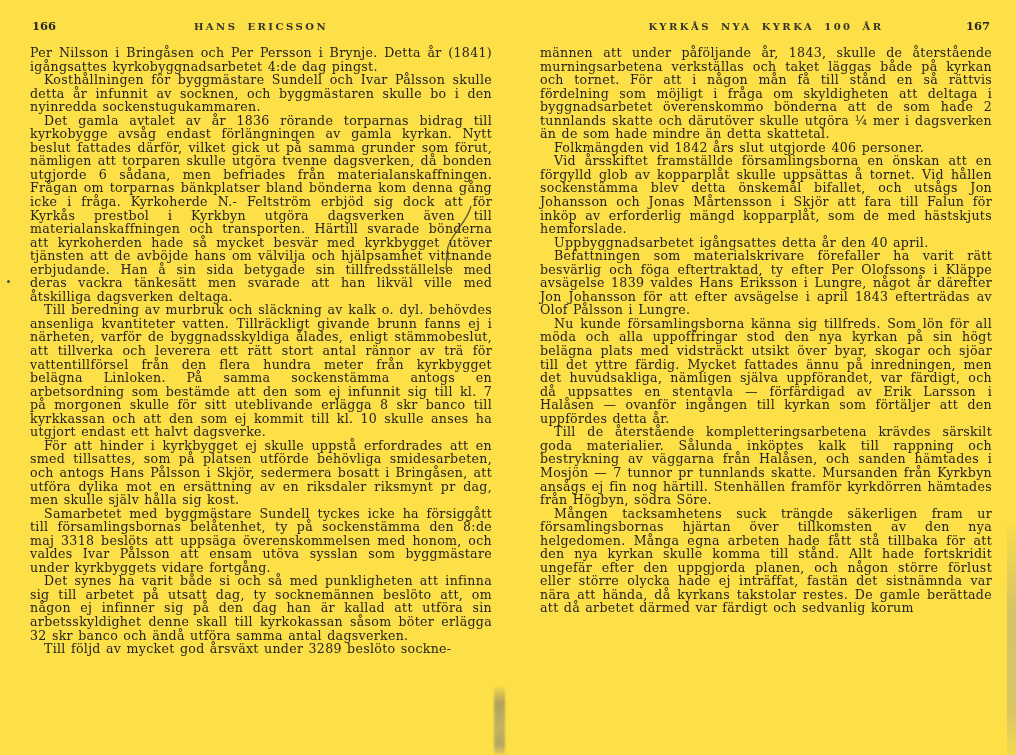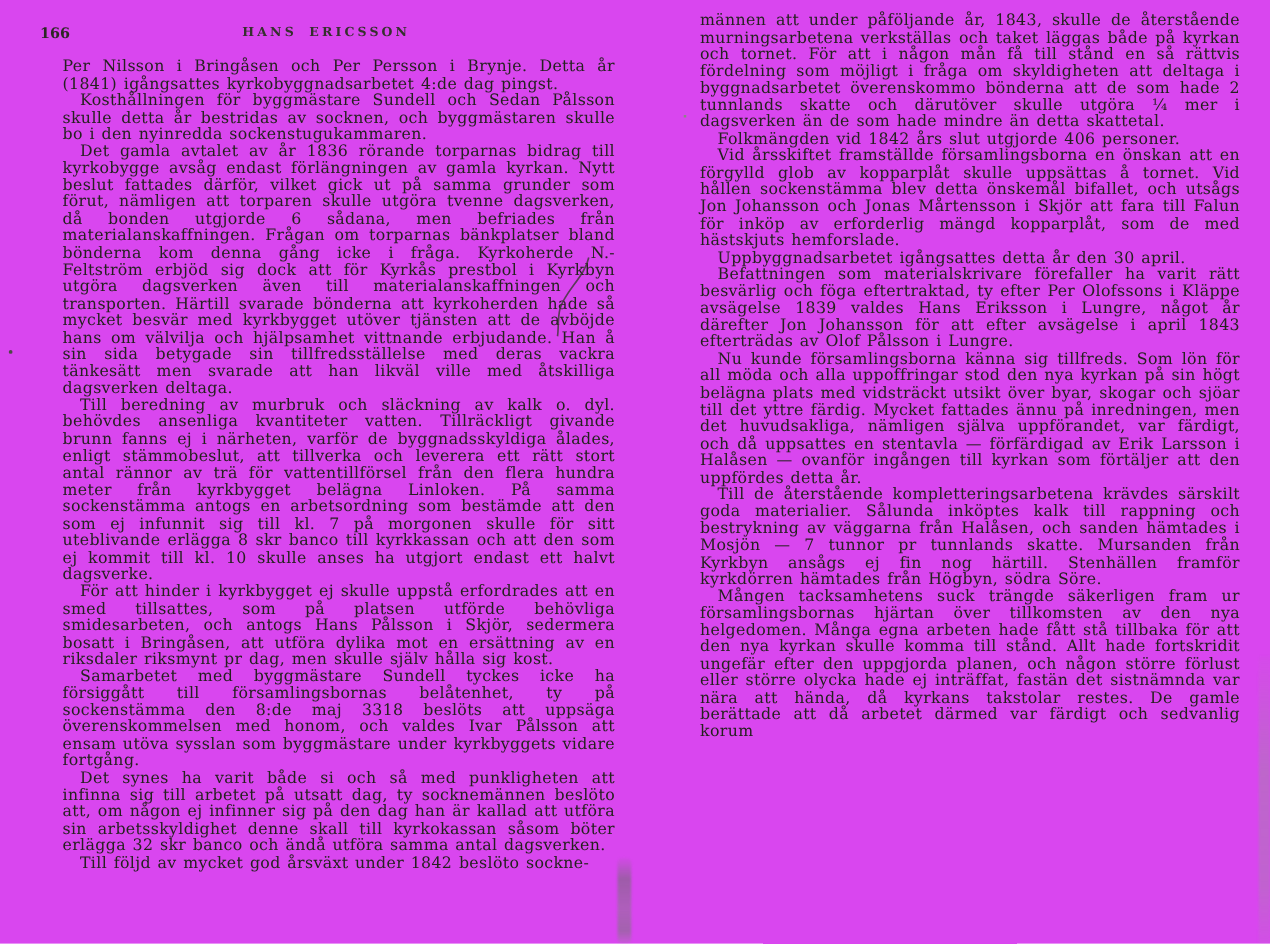--- a/index.html
+++ b/index.html
@@ -4,21 +4,21 @@
 <style>
   html, body {
     margin: 0;
     padding: 0;
     background: #ffffff;
   }
   .scan {
     position: relative;
     width: 1016px;
     height: 755px;
-    background: #d946ef;
+    background: #fde047;
     overflow: hidden;
     font-family: "DejaVu Serif", "Liberation Serif", serif;
     color: #25221f;
   }
   .page {
     position: absolute;
     top: 0;
     height: 755px;
   }
   .page-left  { left: 30px;  width: 462px; }
@@ -50,21 +50,20 @@
   .page-num.left-num  { left: 2px; }
   .page-num.right-num { right: 2px; }
 
   .body-text {
     margin-top: 9px;
     font-size: 12.6px;
     line-height: 13.55px;
     text-align: justify;
     letter-spacing: 0.3px;
     word-spacing: 1px;
-    margin-left: 20px;
   }
   .body-text p {
     margin: 0;
     text-indent: 14px;
   }
   .body-text p.noindent { text-indent: 0; }
 
   
   .pen-mark {
     position: absolute;
@@ -125,36 +124,40 @@
 
 <div class="scan">
 
   <div class="page page-left">
     <div class="page-header">
       <span class="page-num left-num">166</span>
       <span class="running-head">HANS ERICSSON</span>
     </div>
     <div class="body-text">
       <p class="noindent">Per Nilsson i Bringåsen och Per Persson i Brynje. Detta år (1841) igångsattes kyrkobyggnadsarbetet 4:de dag pingst.</p>
-      <p>Kosthållningen för byggmästare Sundell och Sedan Pålsson skulle detta år bestridas av socknen, och byggmästaren skulle bo i den nyinredda sockenstugukammaren.</p>
+      <p>Kosthållningen för byggmästare Sundell och Ivar Pålsson skulle detta år infunnit av socknen, och byggmästaren skulle bo i den nyinredda sockenstugukammaren.</p>
       <p>Det gamla avtalet av år 1836 rörande torparnas bidrag till kyrkobygge avsåg endast förlängningen av gamla kyrkan. Nytt beslut fattades därför, vilket gick ut på samma grunder som förut, nämligen att torparen skulle utgöra tvenne dagsverken, då bonden utgjorde 6 sådana, men befriades från materialanskaffningen. Frågan om torparnas bänkplatser bland bönderna kom denna gång icke i fråga. Kyrkoherde N.- Feltström erbjöd sig dock att för Kyrkås prestbol i Kyrkbyn utgöra dagsverken även till materialanskaffningen och transporten. Härtill svarade bönderna att kyrkoherden hade så mycket besvär med kyrkbygget utöver tjänsten att de avböjde hans om välvilja och hjälpsamhet vittnande erbjudande. Han å sin sida betygade sin tillfredsställelse med deras vackra tänkesätt men svarade att han likväl ville med åtskilliga dagsverken deltaga.</p>
       <p>Till beredning av murbruk och släckning av kalk o. dyl. behövdes ansenliga kvantiteter vatten. Tillräckligt givande brunn fanns ej i närheten, varför de byggnadsskyldiga ålades, enligt stämmobeslut, att tillverka och leverera ett rätt stort antal rännor av trä för vattentillförsel från den flera hundra meter från kyrkbygget belägna Linloken. På samma sockenstämma antogs en arbetsordning som bestämde att den som ej infunnit sig till kl. 7 på morgonen skulle för sitt uteblivande erlägga 8 skr banco till kyrkkassan och att den som ej kommit till kl. 10 skulle anses ha utgjort endast ett halvt dagsverke.</p>
       <p>För att hinder i kyrkbygget ej skulle uppstå erfordrades att en smed tillsattes, som på platsen utförde behövliga smidesarbeten, och antogs Hans Pålsson i Skjör, sedermera bosatt i Bringåsen, att utföra dylika mot en ersättning av en riksdaler riksmynt pr dag, men skulle själv hålla sig kost.</p>
       <p>Samarbetet med byggmästare Sundell tyckes icke ha försiggått till församlingsbornas belåtenhet, ty på sockenstämma den 8:de maj 3318 beslöts att uppsäga överenskommelsen med honom, och valdes Ivar Pålsson att ensam utöva sysslan som byggmästare under kyrkbyggets vidare fortgång.</p>
       <p>Det synes ha varit både si och så med punkligheten att infinna sig till arbetet på utsatt dag, ty socknemännen beslöto att, om någon ej infinner sig på den dag han är kallad att utföra sin arbetsskyldighet denne skall till kyrkokassan såsom böter erlägga 32 skr banco och ändå utföra samma antal dagsverken.</p>
-      <p>Till följd av mycket god årsväxt under 1842 beslöto sockne-</p>
+      <p>Till följd av mycket god årsväxt under 3289 beslöto sockne-</p>
     </div>
   </div>
 
   <div class="page page-right">
+    <div class="page-header">
+      <span class="running-head">KYRKÅS NYA KYRKA 100 ÅR</span>
+      <span class="page-num right-num">167</span>
+    </div>
     <div class="body-text">
       <p class="noindent">männen att under påföljande år, 1843, skulle de återstående murningsarbetena verkställas och taket läggas både på kyrkan och tornet. För att i någon mån få till stånd en så rättvis fördelning som möjligt i fråga om skyldigheten att deltaga i byggnadsarbetet överenskommo bönderna att de som hade 2 tunnlands skatte och därutöver skulle utgöra ¼ mer i dagsverken än de som hade mindre än detta skattetal.</p>
       <p>Folkmängden vid 1842 års slut utgjorde 406 personer.</p>
       <p>Vid årsskiftet framställde församlingsborna en önskan att en förgylld glob av kopparplåt skulle uppsättas å tornet. Vid hållen sockenstämma blev detta önskemål bifallet, och utsågs Jon Johansson och Jonas Mårtensson i Skjör att fara till Falun för inköp av erforderlig mängd kopparplåt, som de med hästskjuts hemforslade.</p>
-      <p>Uppbyggnadsarbetet igångsattes detta år den 30 april.</p>
+      <p>Uppbyggnadsarbetet igångsattes detta år den 40 april.</p>
       <p>Befattningen som materialskrivare förefaller ha varit rätt besvärlig och föga eftertraktad, ty efter Per Olofssons i Kläppe avsägelse 1839 valdes Hans Eriksson i Lungre, något år därefter Jon Johansson för att efter avsägelse i april 1843 efterträdas av Olof Pålsson i Lungre.</p>
       <p>Nu kunde församlingsborna känna sig tillfreds. Som lön för all möda och alla uppoffringar stod den nya kyrkan på sin högt belägna plats med vidsträckt utsikt över byar, skogar och sjöar till det yttre färdig. Mycket fattades ännu på inredningen, men det huvudsakliga, nämligen själva uppförandet, var färdigt, och då uppsattes en stentavla — förfärdigad av Erik Larsson i Halåsen — ovanför ingången till kyrkan som förtäljer att den uppfördes detta år.</p>
       <p>Till de återstående kompletteringsarbetena krävdes särskilt goda materialier. Sålunda inköptes kalk till rappning och bestrykning av väggarna från Halåsen, och sanden hämtades i Mosjön — 7 tunnor pr tunnlands skatte. Mursanden från Kyrkbyn ansågs ej fin nog härtill. Stenhällen framför kyrkdörren hämtades från Högbyn, södra Söre.</p>
       <p>Mången tacksamhetens suck trängde säkerligen fram ur församlingsbornas hjärtan över tillkomsten av den nya helgedomen. Många egna arbeten hade fått stå tillbaka för att den nya kyrkan skulle komma till stånd. Allt hade fortskridit ungefär efter den uppgjorda planen, och någon större förlust eller större olycka hade ej inträffat, fastän det sistnämnda var nära att hända, då kyrkans takstolar restes. De gamle berättade att då arbetet därmed var färdigt och sedvanlig korum</p>
     </div>
   </div>
 
   <svg class="pen-mark" viewBox="0 0 40 68" xmlns="http://www.w3.org/2000/svg">
     <path d="M33,3 C30,18 14,30 10,44 C8,52 9,60 8,66" fill="none" stroke="#3c3833" stroke-width="1.3" opacity="0.8"></path>
   </svg>

